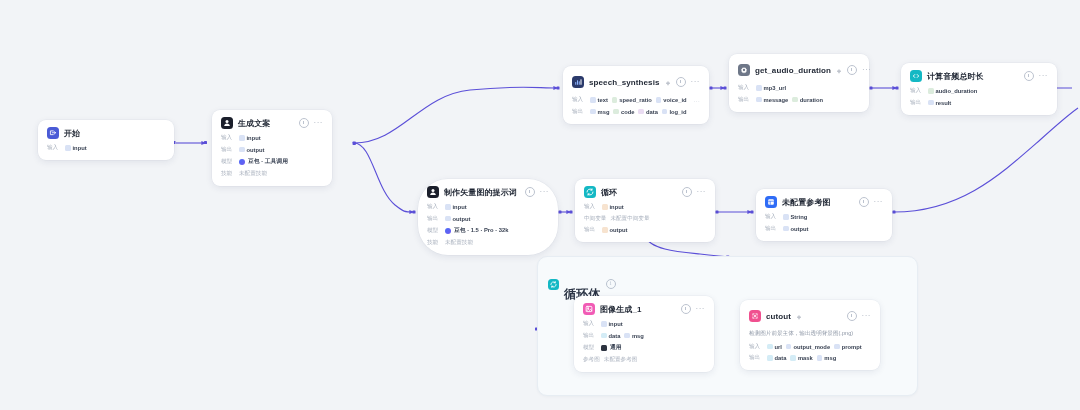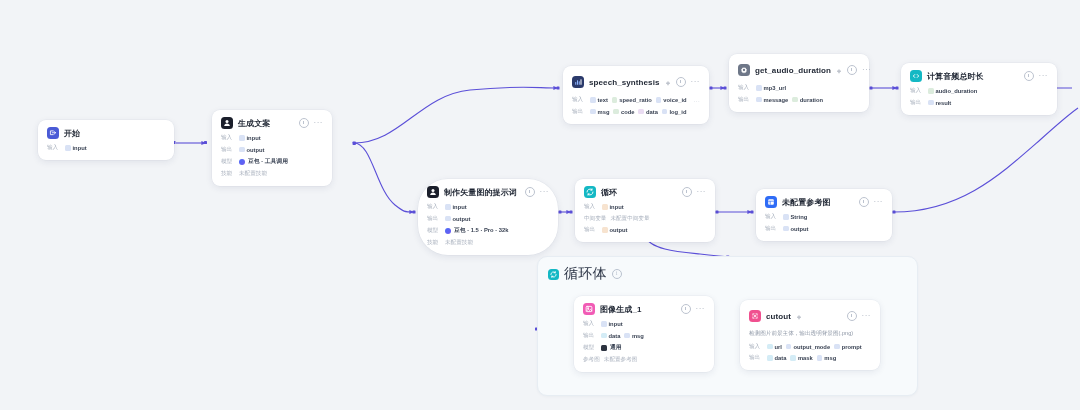--- a/index.html
+++ b/index.html
@@ -20,21 +20,21 @@
     background:#f7fafc;
     border:1px solid #e7edf3;
     border-radius:10px;
     box-shadow:0 1px 3px rgba(25,40,80,.04);
   }
   .loop-group-head{
     display:flex;align-items:center;gap:5px;
     padding:8px 10px 0 10px;
   }
   .loop-group-title{
-    font-size:14px;color:#2a3344;font-weight:400;letter-spacing:.2px;
+    font-size:12px;color:#2a3344;font-weight:700;letter-spacing:.2px;margin-top:21px;
   }
   .info-icon{
     width:8px;height:8px;border-radius:50%;
     border:1px solid #b9c2cf;color:#b9c2cf;
     font-size:6px;line-height:7px;text-align:center;
     font-family:"Liberation Serif",serif;
   }
 
   
   .node{

